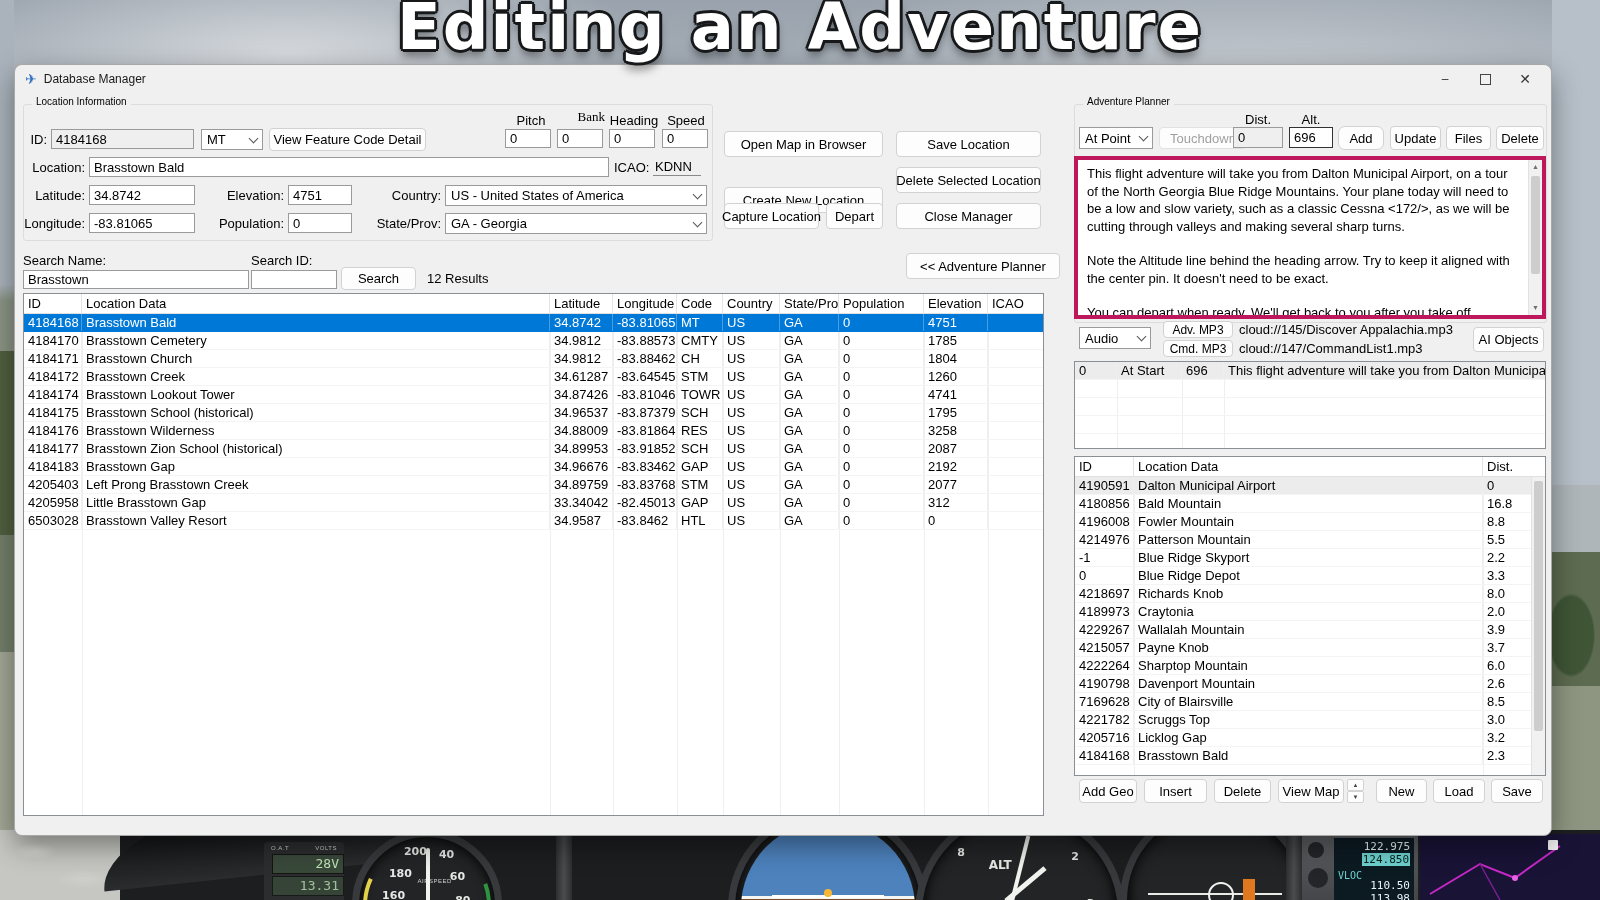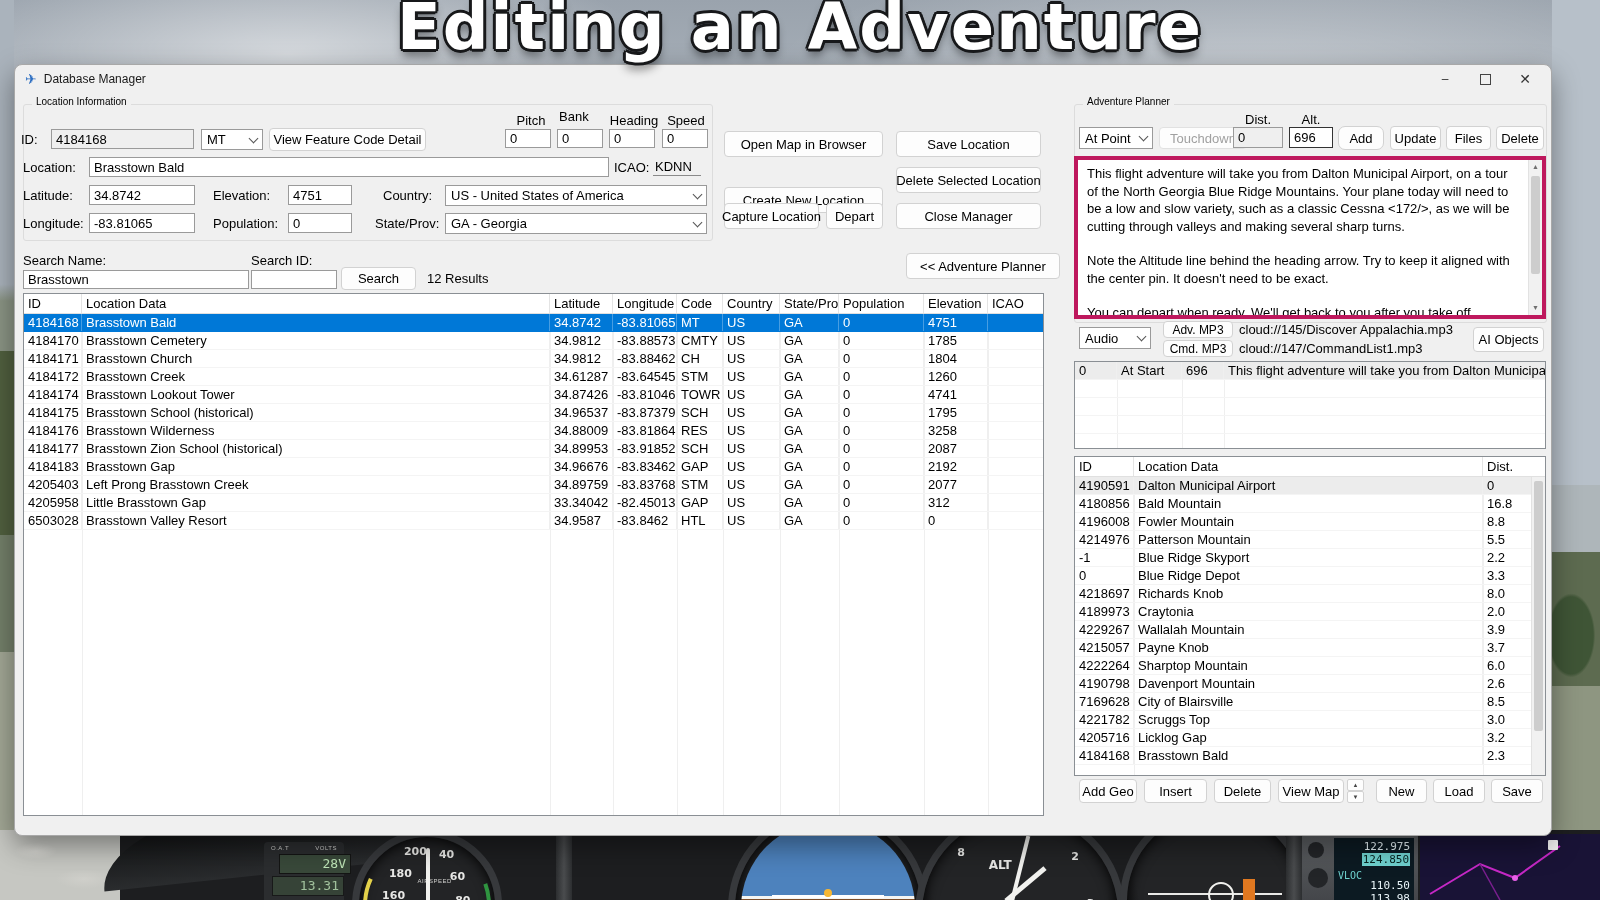--- a/index.html
+++ b/index.html
@@ -45,21 +45,21 @@
   
   .dialog{position:absolute;left:14px;top:64px;width:1538px;height:772px;background:#f0f0f0;
     border:1px solid #a8a8a8;border-radius:8px;box-shadow:0 10px 28px rgba(0,0,0,.4);z-index:5;box-sizing:border-box;}
   .titlebar{position:absolute;left:0;top:0;right:0;height:28px;display:flex;align-items:center;padding:0 10px;box-sizing:border-box;}
   .titlebar .app-icon{color:#2e6fc2;font-size:14px;margin-right:7px;}
   .titlebar .ttl{font-size:12px;color:#191919;}
   .winbtns{position:absolute;right:6px;top:0;height:28px;display:flex;}
   .winbtn{width:40px;height:28px;display:flex;align-items:center;justify-content:center;color:#333;font-size:12px;}
   .maxsq{width:9px;height:9px;border:1px solid #444;}
   .lbl{position:absolute;font-size:13px;color:#000;white-space:nowrap;}
-  .lbl.r{text-align:left;}
+  .lbl.r{text-align:right;}
   .tb{position:absolute;background:#fff;border:1px solid #9a9a9a;font-size:13px;padding:0 4px;
       display:flex;align-items:center;box-sizing:border-box;white-space:nowrap;overflow:hidden;}
   .tb.ro{background:#efefef;}
   .tb.focus{border:1px solid #333;}
   .uline{position:absolute;font-size:13px;border-bottom:1px solid #8a8a8a;padding:0 2px 1px 2px;}
   .btn{position:absolute;background:#fdfdfd;border:1px solid #d2d2d2;border-radius:4px;font-size:13px;color:#000;
       display:flex;align-items:center;justify-content:center;box-sizing:border-box;white-space:nowrap;}
   .btn.small{font-size:12px;}
   .btn.dis{color:#a0a0a0;border-color:#e1e1e1;}
   .combo{position:absolute;background:#fff;border:1px solid #9a9a9a;font-size:13px;padding:0 5px;
@@ -105,21 +105,21 @@
 <div class="side-left"></div>
 <div class="side-right"></div>
 
 <div class="cockpit">
   <div class="ground"></div>
   <div class="glare"></div>
 
   <div class="abs" style="left:264px;bottom:0;width:80px;height:58px;background:#2b2d2f;border-radius:4px 4px 0 0;">
     <span class="gtiny" style="left:7px;top:3px;">O.A.T</span>
     <span class="gtiny" style="right:7px;top:3px;">VOLTS</span>
-    <div class="lcd abs" style="left:8px;top:12px;width:62px;height:18px;font-size:13px;line-height:17px;padding:0 4px;margin-left:7px;">28V</div>
+    <div class="lcd abs" style="left:8px;top:12px;width:62px;height:18px;font-size:13px;line-height:17px;padding:0 4px;">28V</div>
     <div class="lcd abs" style="left:8px;top:34px;width:62px;height:18px;font-size:13px;line-height:17px;padding:0 4px;opacity:.8;">13.31</div>
   </div>
 
   <div class="gauge" style="left:352px;bottom:-80px;width:150px;height:150px;">
     <span class="gtxt" style="left:33%;top:6%;">200</span>
     <span class="gtxt" style="left:22%;top:22%;">180</span>
     <span class="gtxt" style="left:17%;top:38%;">160</span>
 
     <span class="gtxt" style="right:30%;top:8%;">40</span>
     <span class="gtxt" style="right:22%;top:24%;">60</span>
@@ -200,21 +200,21 @@
   </div>
   <span class="lbl r" style="left:6px;top:67px;width:26px;">ID:</span>
   <div class="tb ro" style="left:36px;top:64px;width:143px;height:20px;">4184168</div>
   <div class="combo" style="left:186px;top:64px;width:62px;height:21px;">
     <span>MT</span>
     <span class="chev"></span>
   </div>
   <div class="btn" style="left:254px;top:63px;width:157px;height:23px;">View Feature Code Detail</div>
 
   <span class="lbl" style="left:493px;top:48px;width:46px;text-align:center;">Pitch</span>
-  <span class="lbl" style="left:544px;top:44px;width:46px;text-align:left;">Bank</span>
+  <span class="lbl" style="left:544px;top:44px;width:46px;text-align:right;font-family:Liberation Serif, serif;">Bank</span>
   <span class="lbl" style="left:594px;top:48px;width:50px;text-align:center;">Heading</span>
   <span class="lbl" style="left:648px;top:48px;width:46px;text-align:center;">Speed</span>
   <div class="tb" style="left:490px;top:64px;width:46px;height:19px;">0</div>
   <div class="tb" style="left:542px;top:64px;width:46px;height:19px;">0</div>
   <div class="tb" style="left:594px;top:64px;width:46px;height:19px;">0</div>
   <div class="tb" style="left:647px;top:64px;width:46px;height:19px;">0</div>
 
   <span class="lbl r" style="left:8px;top:95px;width:62px;">Location:</span>
   <div class="tb" style="left:74px;top:92px;width:520px;height:20px;">Brasstown Bald</div>
   <span class="lbl" style="left:599px;top:95px;">ICAO:</span>

